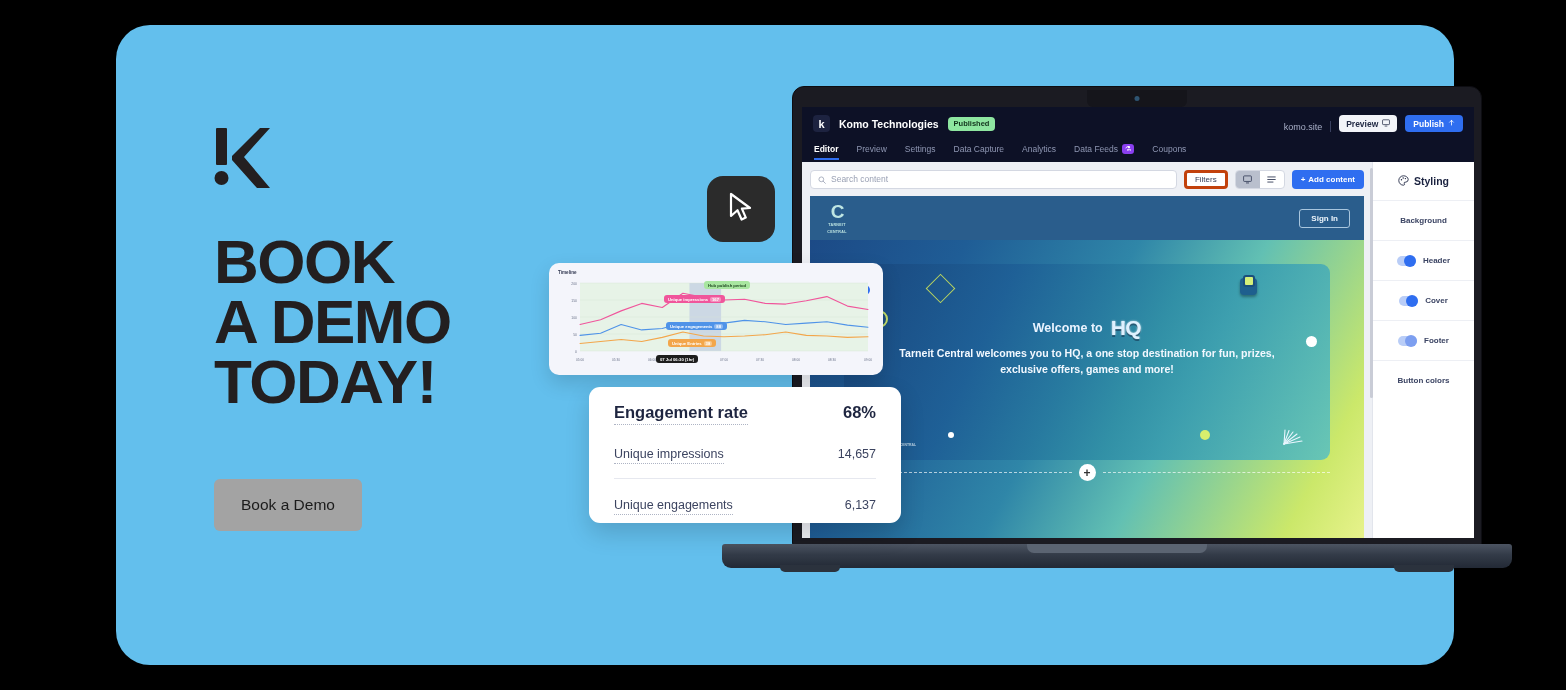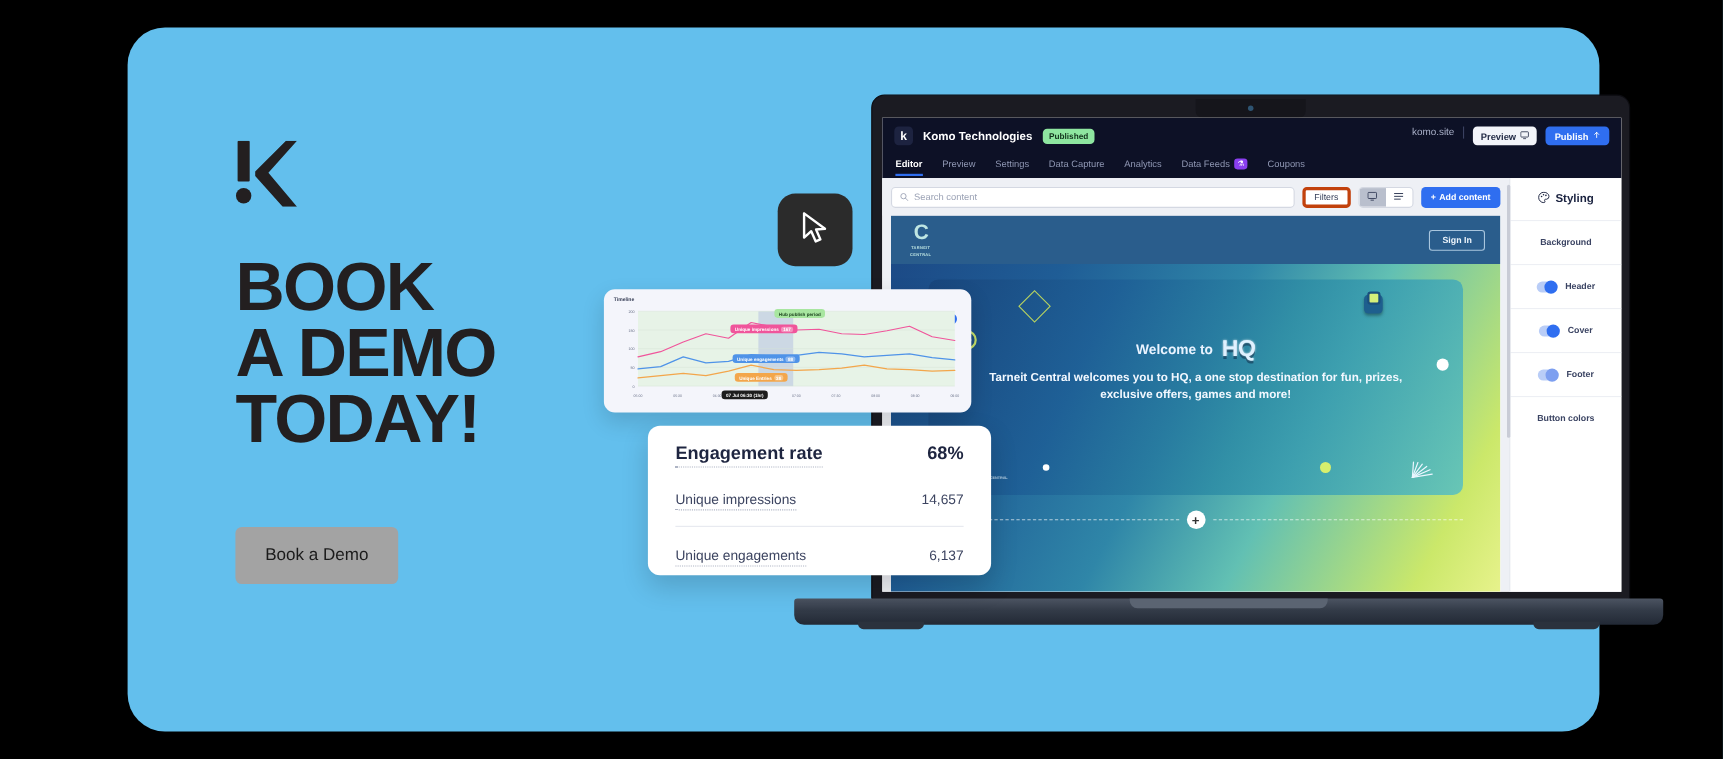--- a/index.html
+++ b/index.html
@@ -77,21 +77,21 @@
   .brand-mark {
     width: 17px; height: 17px; border-radius: 4px; background: #1d2340;
     display:flex; align-items:center; justify-content:center;
     color:#fff; font-size:11px; font-weight:700;
   }
   .brand-name { color:#fff; font-size:10.5px; font-weight:700; margin-left:9px; }
   .pill-published {
     margin-left: 9px; background:#8ee6a0; color:#12321c;
     font-size:7.5px; font-weight:700; padding:2.5px 6px; border-radius:4px;
   }
-  .topbar-right { margin-left:auto; display:flex; align-items:flex-start; gap:8px; }
+  .topbar-right { margin-left:auto; display:flex; align-items:flex-end; gap:8px; }
   .site-url { color:#a9b0c8; font-size:9px; }
   .vdiv { width:1px; height:11px; background:#3a4160; }
   .btn-preview {
     background:#f2f4f9; color:#222a45; font-size:8.5px; font-weight:600;
     padding:3.5px 7px; border-radius:4px; display:flex; align-items:center; gap:4px;
     border:none; cursor:pointer;
   }
   .btn-publish {
     background:#2f6ef0; color:#fff; font-size:8.5px; font-weight:700;
     padding:3.5px 8px; border-radius:4px; display:flex; align-items:center; gap:4px;
@@ -133,21 +133,21 @@
   .tc-logo { width:26px; text-align:center; color:#bfe6e3; }
   .tc-logo .cmark { font-size:19px; font-weight:700; line-height:1; letter-spacing:-1px; }
   .tc-logo .cname { font-size:3.6px; font-weight:700; letter-spacing:0.3px; line-height:1.15; margin-top:2px; }
   .btn-signin {
     margin-left:auto; border:1px solid #a9c6de; color:#ecf4fb; background:transparent;
     font-size:8px; font-weight:600; padding:4px 11px; border-radius:3px; cursor:pointer;
   }
   .hub-stage {
     height: 308px;
     background: linear-gradient(118deg,#1c4a86 0%,#1f5d96 22%,#2f86a8 46%,#62c0b3 64%,#cbe86a 88%,#e9f38e 100%);
-    position:relative; padding: 14px 34px;
+    position:relative; padding: 24px 34px;
   }
   .hero-tile {
     position:relative; height: 196px; border-radius:9px;
     background: linear-gradient(115deg, rgba(25,70,125,.97) 0%, rgba(30,95,150,.93) 30%, rgba(45,140,165,.85) 60%, rgba(80,190,200,.8) 100%);
     overflow:hidden;
   }
   .welcome-line {
     position:absolute; left:0; right:0; top:52px; text-align:center;
     color:#e9f3ff; font-size:12.5px; font-weight:700;
     display:flex; align-items:center; justify-content:center; gap:8px;

